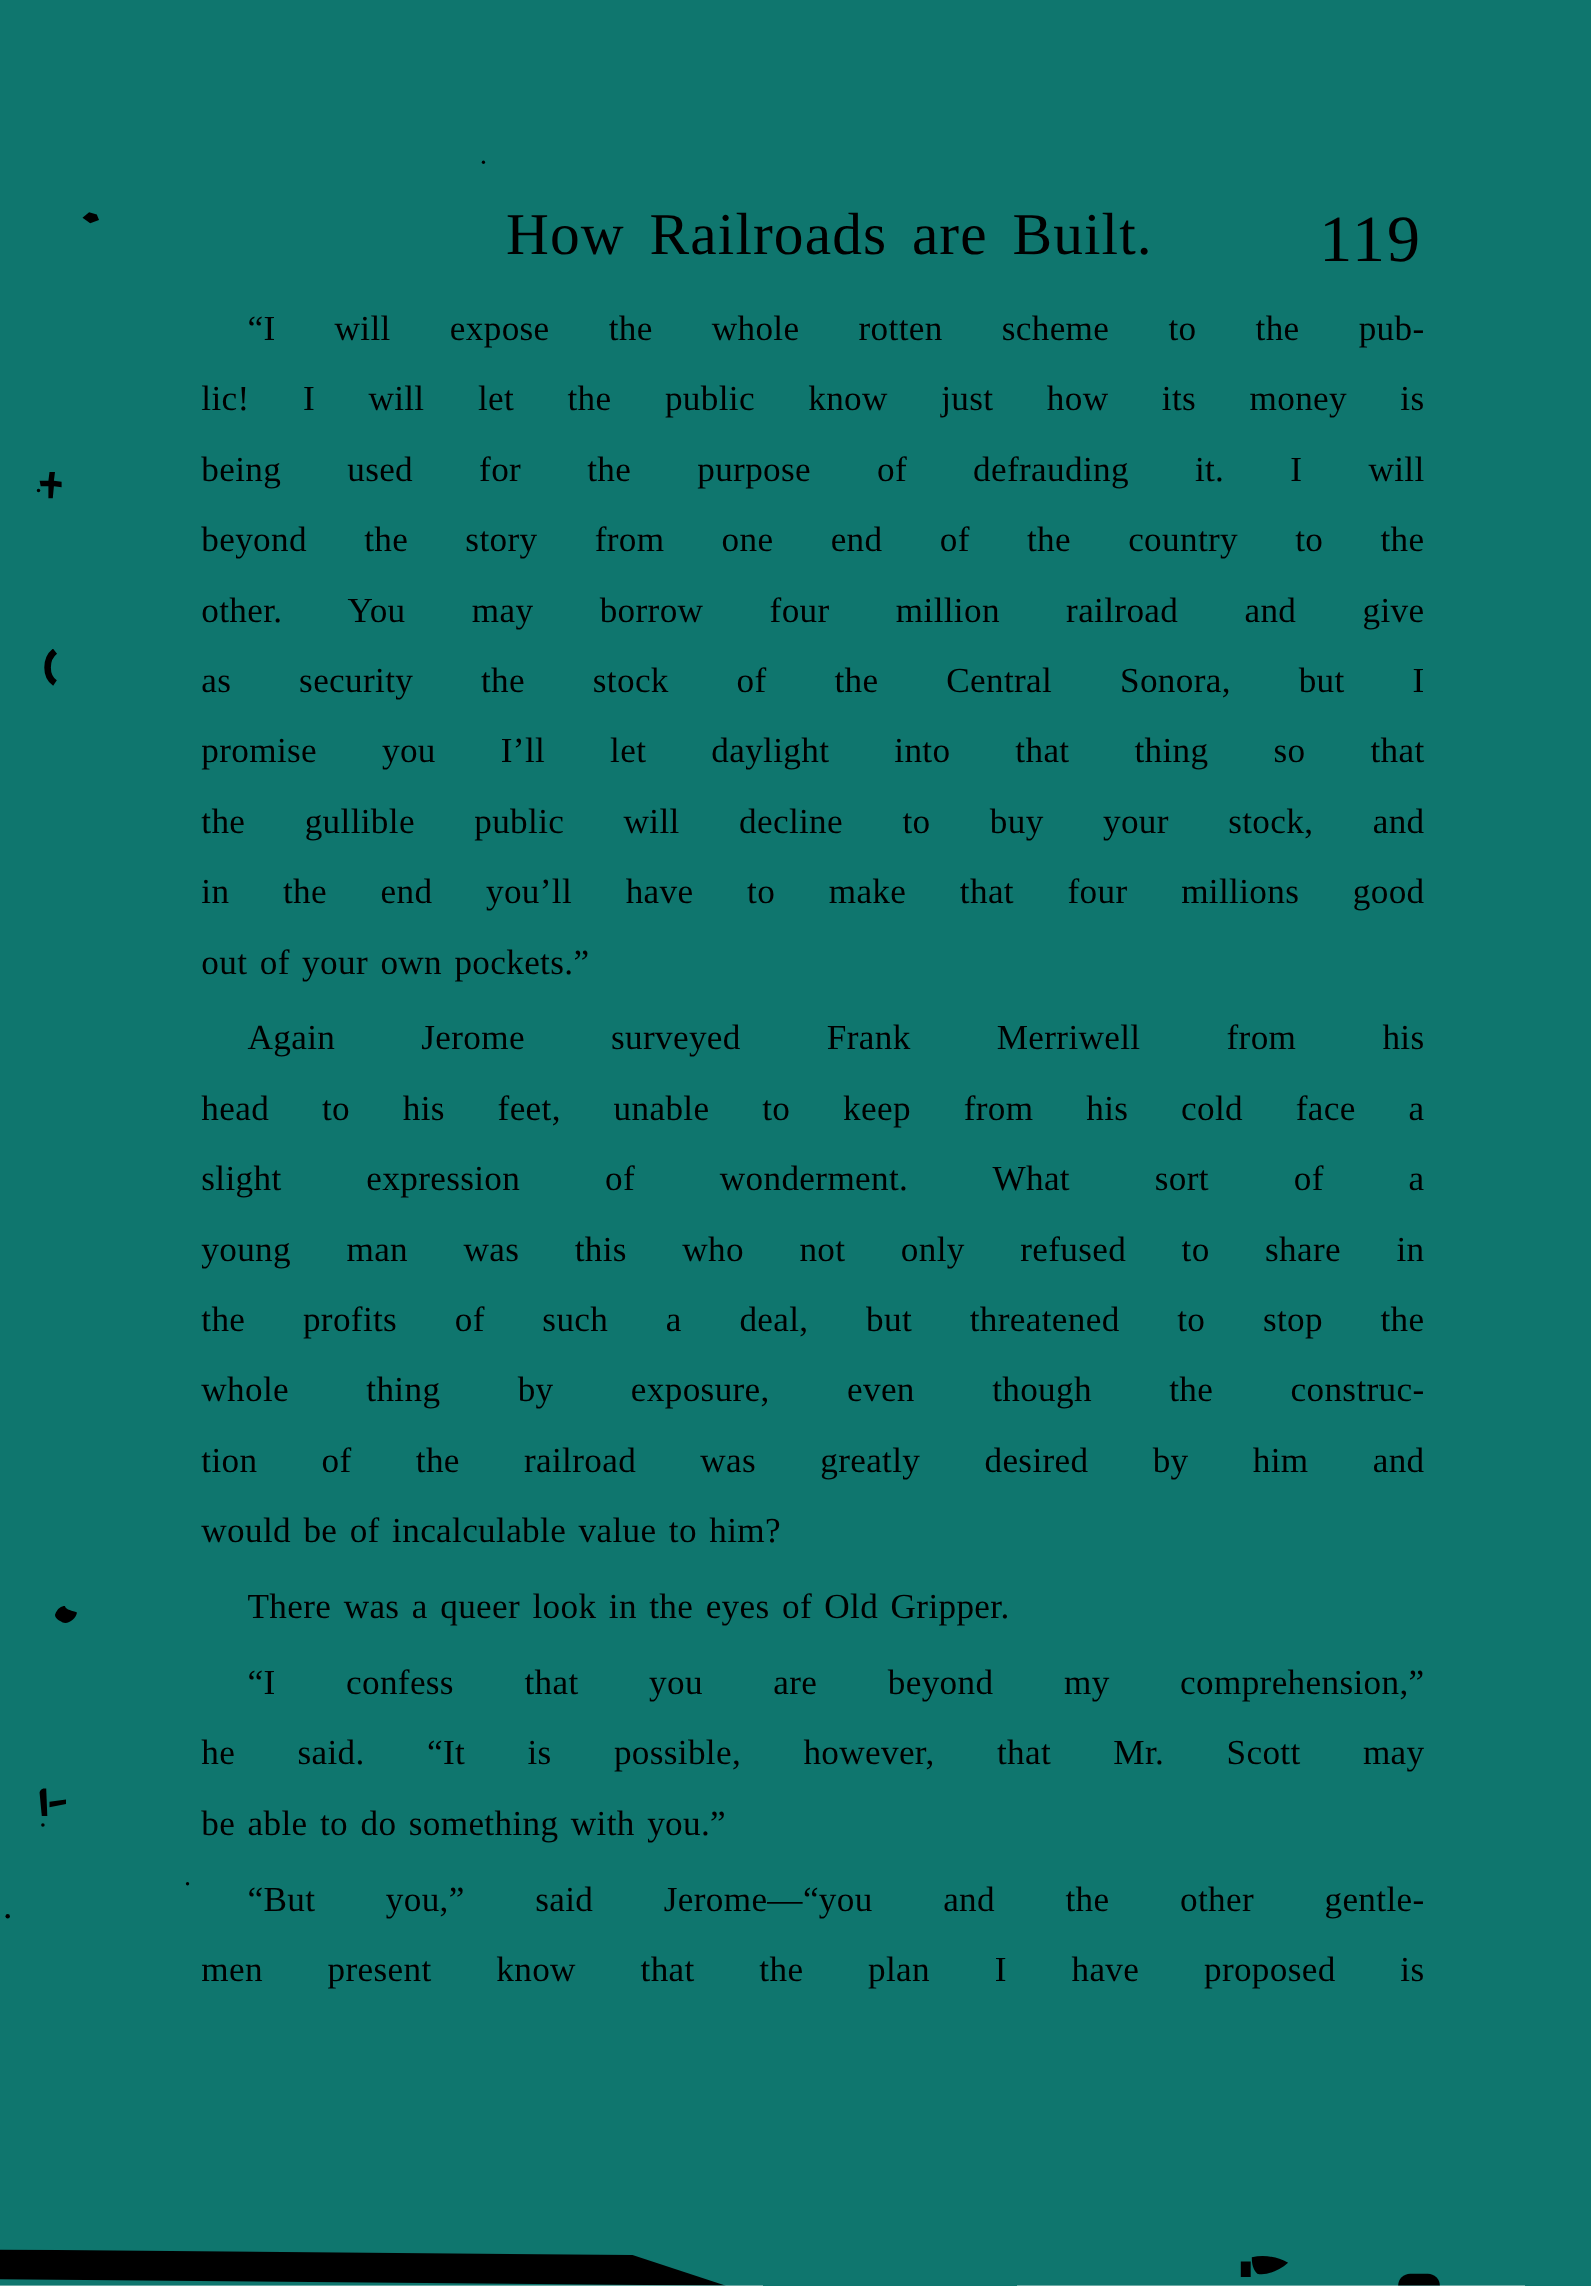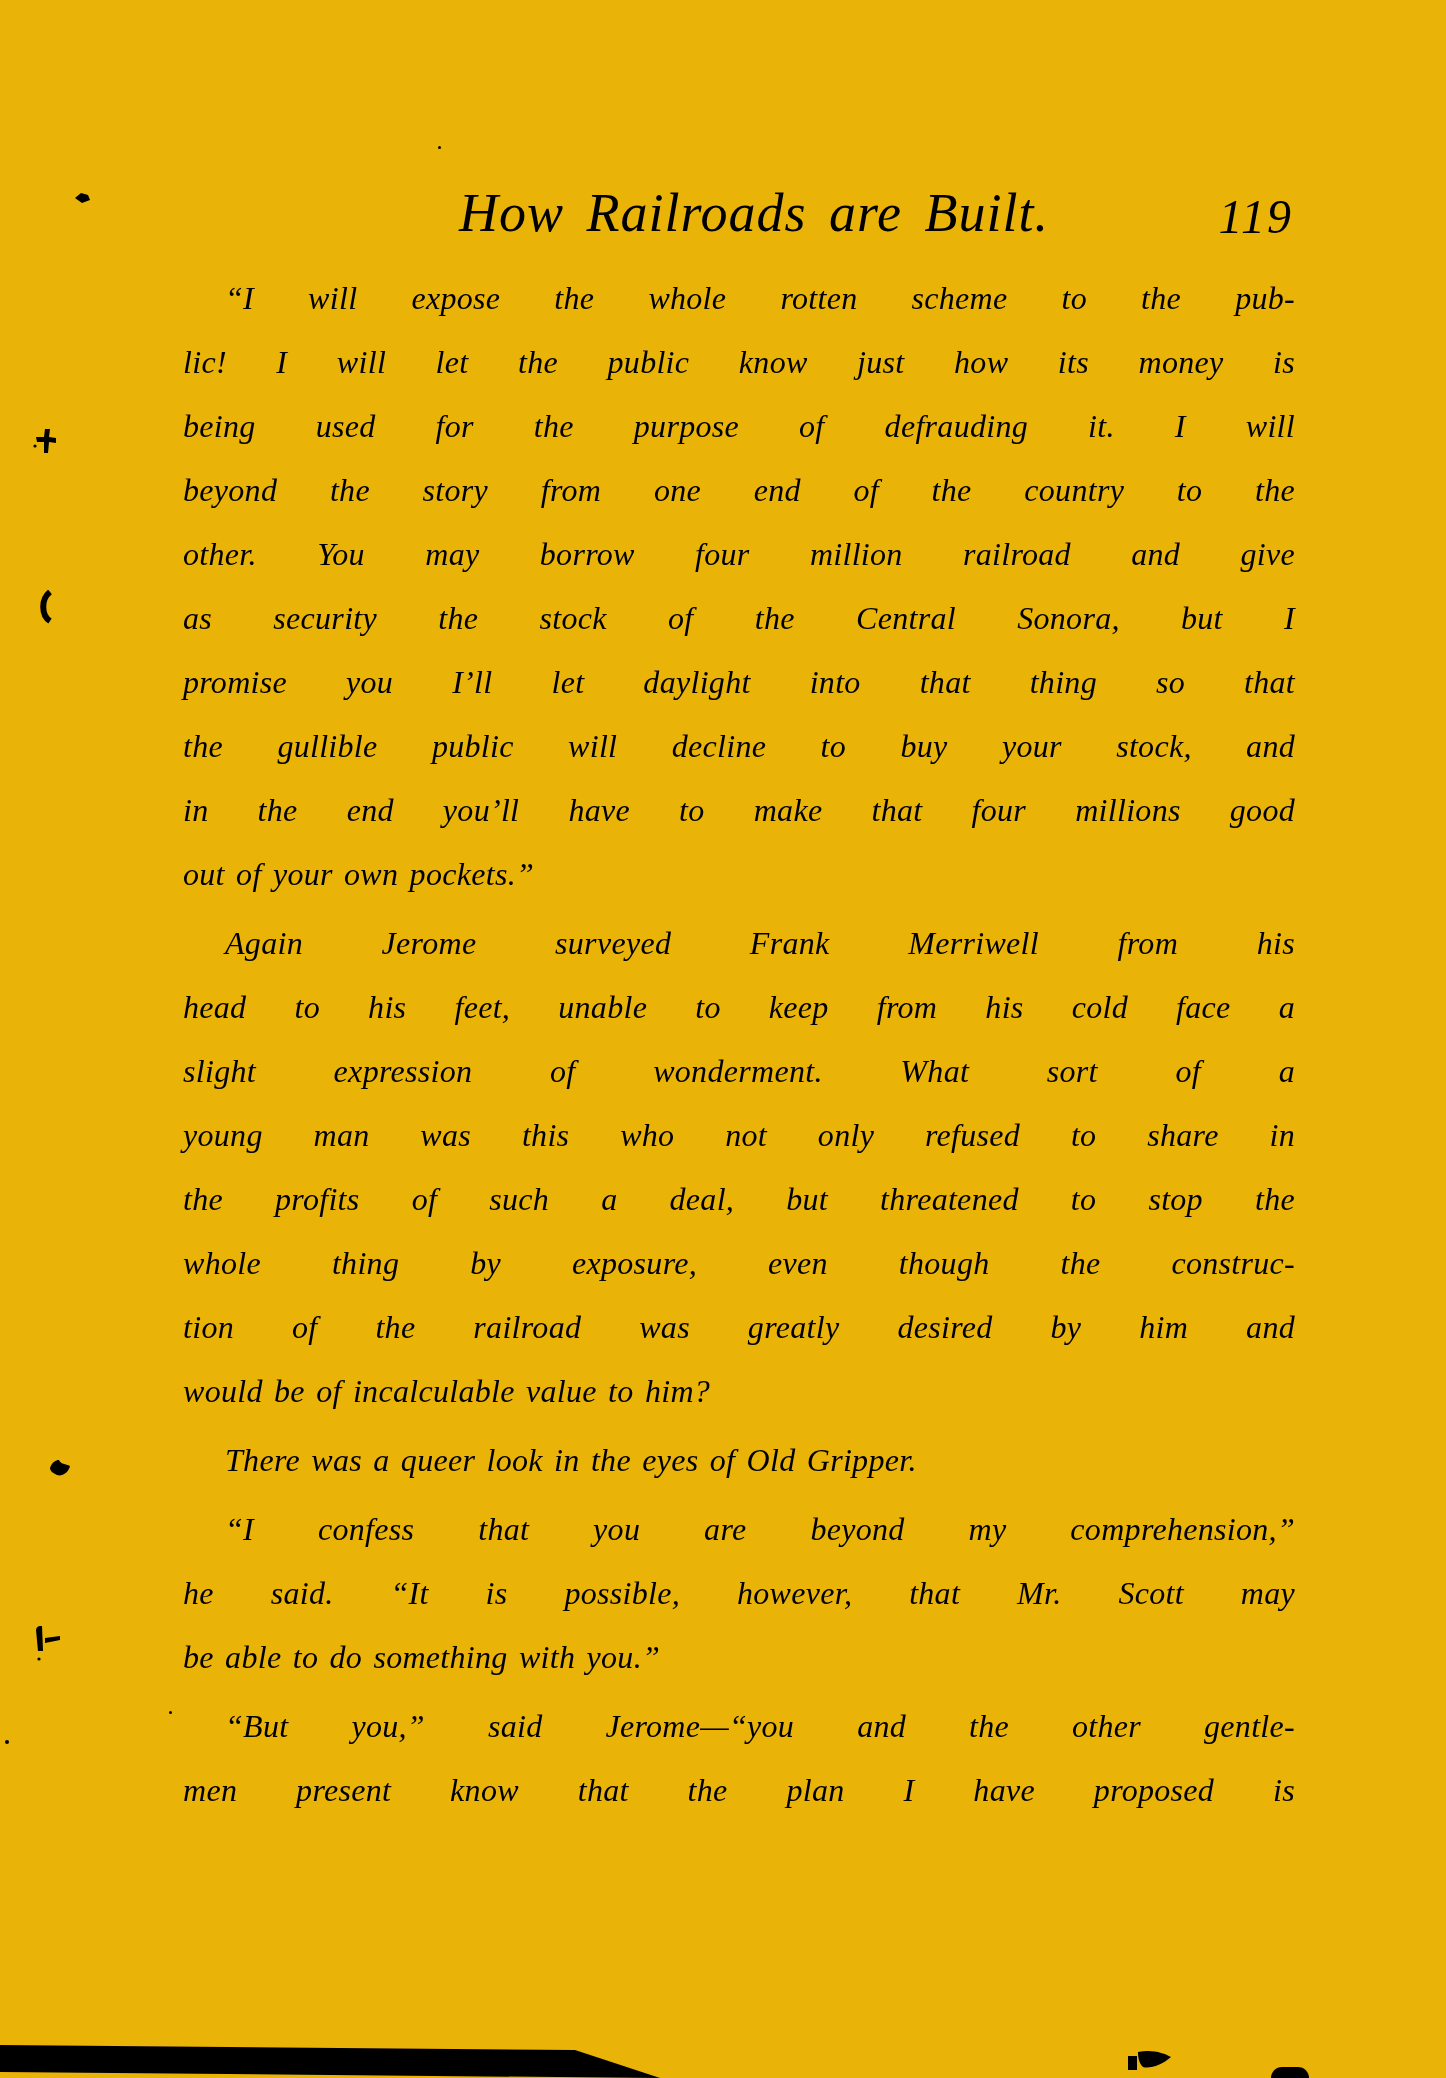--- a/index.html
+++ b/index.html
@@ -1,28 +1,27 @@
 <!DOCTYPE html>
 <html><head>
 <meta charset="utf-8">
 <style>
   html,body { margin:0; padding:0; background:#ffffff; }
   .page {
-    position:relative; width:1446px; height:2078px; background:#eab308;
+    position:relative; width:1446px; height:2078px; background:#0f766e;
     font-family:"Liberation Serif","DejaVu Serif",serif; color:#000;
     overflow:hidden;
-    font-style:italic;
   }
   
   .header { position:absolute; top:186px; left:183px; width:1112px; height:60px; }
   .title {
     position:absolute; left:0; right:0; top:0; text-align:center; padding-left:30px;
     font-size:54px; line-height:54px; letter-spacing:1px; word-spacing:8px; white-space:nowrap;
   }
-  .pageno { position:absolute; right:2px; top:6px; font-size:48px; line-height:50px; letter-spacing:2px; }
+  .pageno { position:absolute; right:2px; top:6px; font-size:60px; line-height:50px; letter-spacing:2px; }
   
   .bodytext { position:absolute; top:266px; left:183px; width:1112px; font-size:32px; line-height:64px; letter-spacing:0.3px; }
   .para { margin:0 0 5px 0; }
   .line { text-align:justify; text-align-last:justify; text-justify:inter-word; word-spacing:3px; white-space:normal; }
   .line.first { text-indent:42px; }
   .line.end { text-align-last:left; }
   
   .art { position:absolute; }
   .dot { position:absolute; background:#000; border-radius:50%; }
   .bar {

